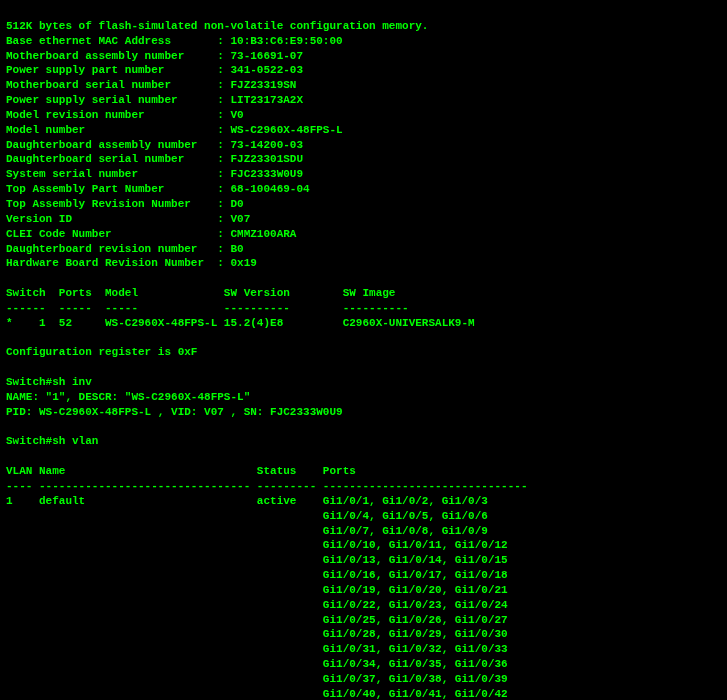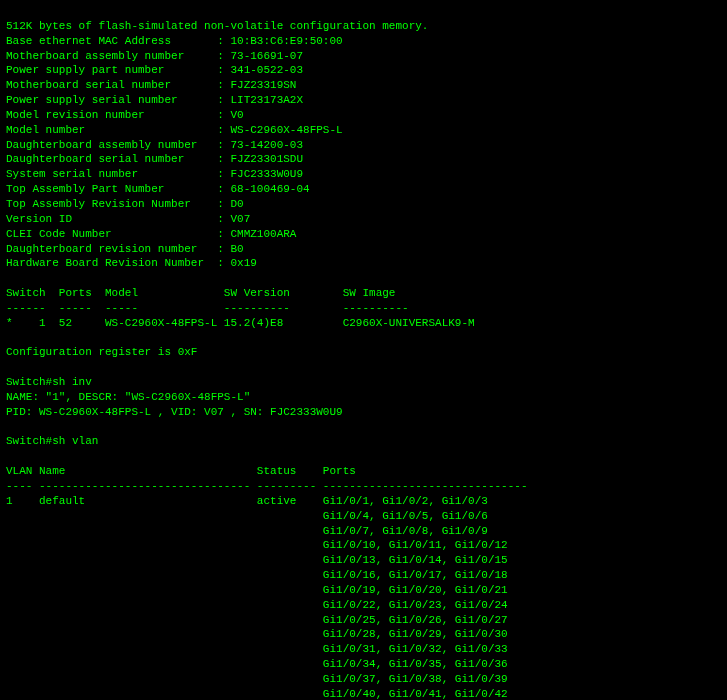--- a/index.html
+++ b/index.html
@@ -21,19 +21,20 @@
       width: 727px;
       min-height: 700px;
       background-color: #000000;
       padding: 4px 6px;
       white-space: pre;
       overflow: hidden;
     }
     .line {
       display: block;
       white-space: pre;
+      font-weight: bold;
     }
   </style>
 </head>
 <body>
 
 <div id="terminal">
 <span class="line">512K bytes of flash-simulated non-volatile configuration memory.</span><span class="line">Base ethernet MAC Address       : 10:B3:C6:E9:50:00</span><span class="line">Motherboard assembly number     : 73-16691-07</span><span class="line">Power supply part number        : 341-0522-03</span><span class="line">Motherboard serial number       : FJZ23319SN</span><span class="line">Power supply serial number      : LIT23173A2X</span><span class="line">Model revision number           : V0</span><span class="line">Model number                    : WS-C2960X-48FPS-L</span><span class="line">Daughterboard assembly number   : 73-14200-03</span><span class="line">Daughterboard serial number     : FJZ23301SDU</span><span class="line">System serial number            : FJC2333W0U9</span><span class="line">Top Assembly Part Number        : 68-100469-04</span><span class="line">Top Assembly Revision Number    : D0</span><span class="line">Version ID                      : V07</span><span class="line">CLEI Code Number                : CMMZ100ARA</span><span class="line">Daughterboard revision number   : B0</span><span class="line">Hardware Board Revision Number  : 0x19</span><span class="line">&nbsp;</span><span class="line">Switch  Ports  Model             SW Version        SW Image</span><span class="line">------  -----  -----             ----------        ----------</span><span class="line">*    1  52     WS-C2960X-48FPS-L 15.2(4)E8         C2960X-UNIVERSALK9-M</span><span class="line">&nbsp;</span><span class="line">Configuration register is 0xF</span><span class="line">&nbsp;</span><span class="line">Switch#sh inv</span><span class="line">NAME: "1", DESCR: "WS-C2960X-48FPS-L"</span><span class="line">PID: WS-C2960X-48FPS-L , VID: V07 , SN: FJC2333W0U9</span><span class="line">&nbsp;</span><span class="line">Switch#sh vlan</span><span class="line">&nbsp;</span><span class="line">VLAN Name                             Status    Ports</span><span class="line">---- -------------------------------- --------- -------------------------------</span><span class="line">1    default                          active    Gi1/0/1, Gi1/0/2, Gi1/0/3</span><span class="line">                                                Gi1/0/4, Gi1/0/5, Gi1/0/6</span><span class="line">                                                Gi1/0/7, Gi1/0/8, Gi1/0/9</span><span class="line">                                                Gi1/0/10, Gi1/0/11, Gi1/0/12</span><span class="line">                                                Gi1/0/13, Gi1/0/14, Gi1/0/15</span><span class="line">                                                Gi1/0/16, Gi1/0/17, Gi1/0/18</span><span class="line">                                                Gi1/0/19, Gi1/0/20, Gi1/0/21</span><span class="line">                                                Gi1/0/22, Gi1/0/23, Gi1/0/24</span><span class="line">                                                Gi1/0/25, Gi1/0/26, Gi1/0/27</span><span class="line">                                                Gi1/0/28, Gi1/0/29, Gi1/0/30</span><span class="line">                                                Gi1/0/31, Gi1/0/32, Gi1/0/33</span><span class="line">                                                Gi1/0/34, Gi1/0/35, Gi1/0/36</span><span class="line">                                                Gi1/0/37, Gi1/0/38, Gi1/0/39</span><span class="line">                                                Gi1/0/40, Gi1/0/41, Gi1/0/42</span></div>
 
 </body></html>

